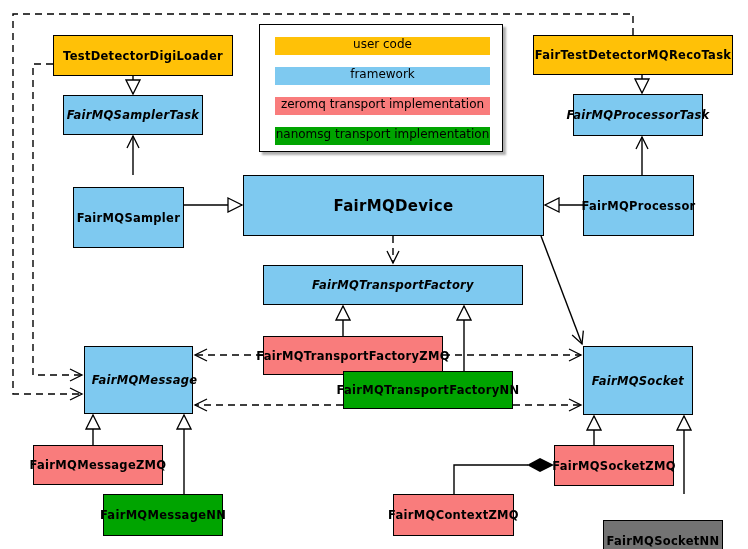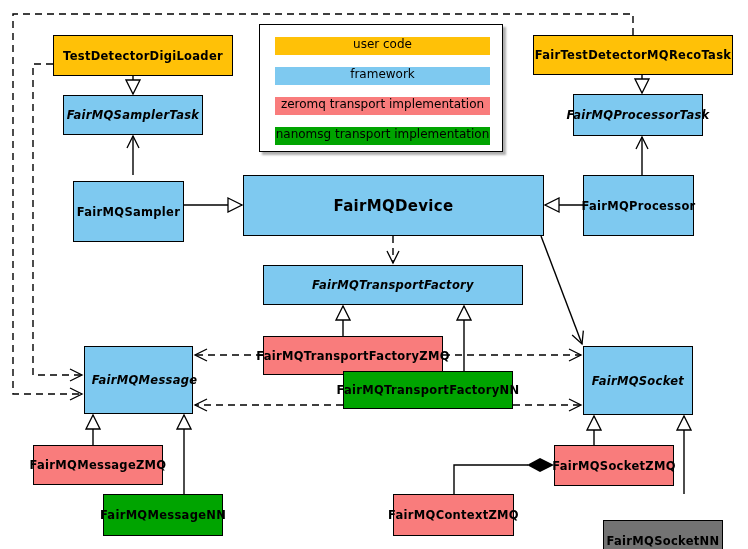--- a/index.html
+++ b/index.html
@@ -78,21 +78,21 @@
   </svg>
 
   <div class="node" style="left: 53px; top: 35px; width: 180px; height: 41px; background-color: rgb(255, 193, 7);">
       <span>TestDetectorDigiLoader</span>
     </div>
 
   <div class="node abstract" style="left: 63px; top: 95px; width: 140px; height: 40px; background-color: rgb(126, 201, 240);">
       <span>FairMQSamplerTask</span>
     </div>
 
-  <div class="node" style="left: 73px; top: 181px; width: 111px; height: 61px; background-color: rgb(126, 201, 240); text-align: right;">
+  <div class="node" style="left: 73px; top: 187px; width: 111px; height: 61px; background-color: rgb(126, 201, 240); text-align: right;">
       <span>FairMQSampler</span>
     </div>
 
   <div class="node" style="left: 243px; top: 175px; width: 301px; height: 61px; font-size: 15px; background-color: rgb(126, 201, 240);">
       <span>FairMQDevice</span>
     </div>
 
   <div class="node" style="left: 583px; top: 175px; width: 111px; height: 61px; background-color: rgb(126, 201, 240);">
       <span>FairMQProcessor</span>
     </div>

